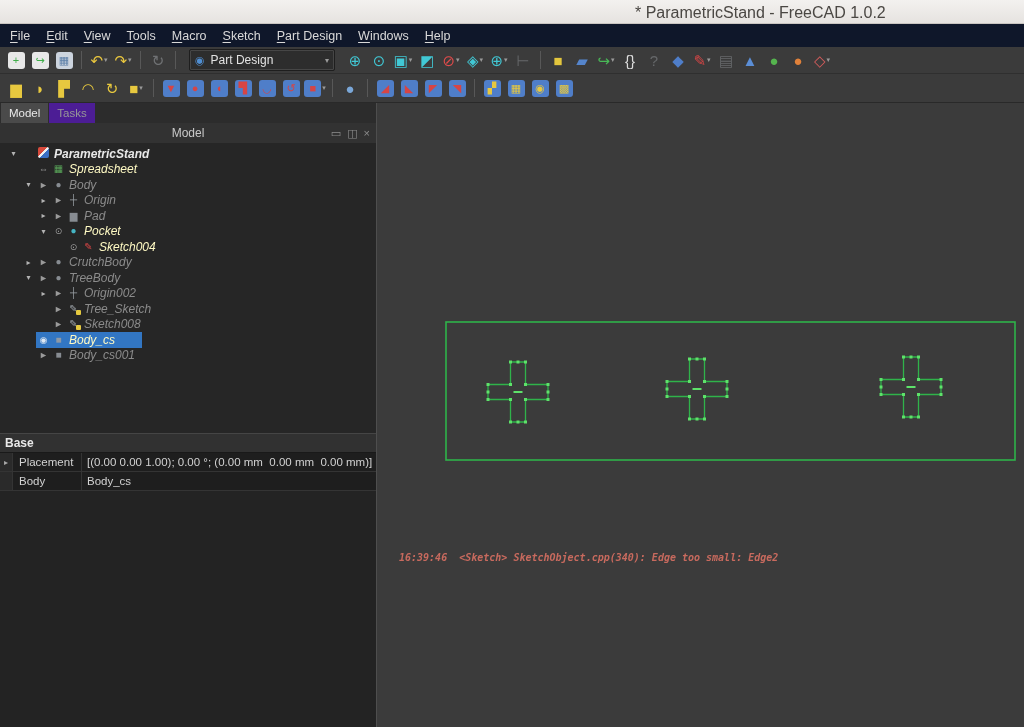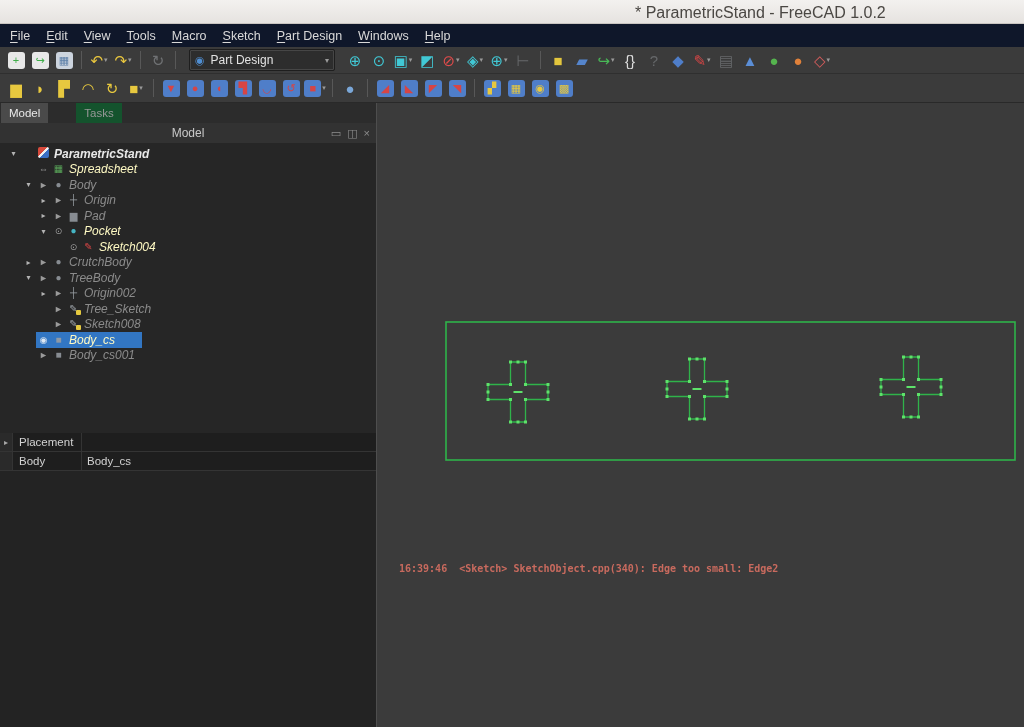--- a/index.html
+++ b/index.html
@@ -30,21 +30,21 @@
   .combo .wblabel{flex:1;font-size:12px;color:#e2e2e2;}
   .combo .wbarrow{font-size:8px;color:#9a9a9a;}
   
   .main{display:flex;height:626px;}
   .leftpanel{width:377px;flex:none;background:#262626;border-right:1px solid #4e4e4e;box-sizing:border-box;
              display:flex;flex-direction:column;}
   
   .tabsrow{height:20px;background:#2c2c2c;display:flex;align-items:stretch;gap:1px;padding-left:1px;flex:none;}
   .tab{font-size:11.5px;display:flex;align-items:center;padding:0 8px;}
   .tab.active{background:#4a4a4a;color:#e9e9e9;}
-  .tab.inactive{background:#14532d;color:#979797;margin-left:27px;}
+  .tab.inactive{background:#4c1d95;color:#979797;}
   
   .panelheader{height:20px;background:#323232;position:relative;flex:none;display:flex;align-items:center;
                justify-content:center;}
   .panelheader .ptitle{font-size:12px;color:#c9c9c9;}
   .phicons{position:absolute;right:6px;top:0;height:20px;display:flex;align-items:center;gap:6px;}
   .phicon{color:#8d8d8d;font-size:11px;line-height:1;}
   
   .tree{height:287px;flex:none;background:#262626;padding-top:3px;overflow:hidden;font-size:12px;}
   .trow{height:15.5px;display:flex;align-items:center;}
   .trow .slot{width:15px;flex:none;text-align:center;}
@@ -66,22 +66,22 @@
   .prow{height:18px;flex:none;display:flex;background:#1e1e1e;border-bottom:1px solid #343434;
         font-size:11.5px;color:#d2d2d2;}
   .prow .gutter{width:12px;flex:none;background:#2a2a2a;border-right:1px solid #343434;display:flex;
                 align-items:center;justify-content:center;color:#a8a8a8;font-size:8px;}
   .prow .pname{width:62px;flex:none;padding-left:6px;border-right:1px solid #343434;display:flex;align-items:center;}
   .prow .pval{flex:1;padding-left:5px;display:flex;align-items:center;white-space:pre;overflow:hidden;}
   .panelfill{flex:1;background:#232323;}
   
   .viewport{position:relative;flex:1;background:#3b3b3b;overflow:hidden;}
   .viewport svg{position:absolute;left:0;top:0;}
-  .logline{position:absolute;left:22px;top:460px;font-family:"DejaVu Sans Mono","Liberation Mono",monospace;
-           font-size:10px;font-weight:bold;color:#c86a5e;white-space:pre;}
+  .logline{position:absolute;left:22px;top:449px;font-family:"DejaVu Sans Mono","Liberation Mono",monospace;
+           font-size:10px;font-weight:bold;color:#c86a5e;white-space:pre;font-style:italic;}
 </style>
 </head>
 <body>
 
 <div class="titlebar">
   <span class="wintitle">* ParametricStand - FreeCAD 1.0.2</span>
 </div>
 
 <div class="menubar" id="menubar">
     <span class="menu-item"><u>F</u>ile</span>
@@ -363,23 +363,25 @@
             <span class="tlabel">Body_cs</span>
           </span>
         </div>
         <div class="trow gray" style="padding-left: 21px;">
           <span class="slot arrow"></span>
           <span class="slot marker">►</span>
           <span class="slot oicon" style="color: rgb(135, 140, 146);">■</span>
           <span class="tlabel">Body_cs001</span>
         </div>
       </div>
+    <div class="pgroup">Base</div>
     <div class="prow">
       <div class="gutter">▸</div>
       <div class="pname">Placement</div>
+      <div class="pval">[(0.00 0.00 1.00); 0.00 °; (0.00 mm  0.00 mm  0.00 mm)]</div>
     </div>
     <div class="prow">
       <div class="gutter"></div>
       <div class="pname">Body</div>
       <div class="pval">Body_cs</div>
     </div>
     <div class="panelfill"></div>
   </div>
 
   <div class="viewport" style="background: rgb(59, 59, 59);">

